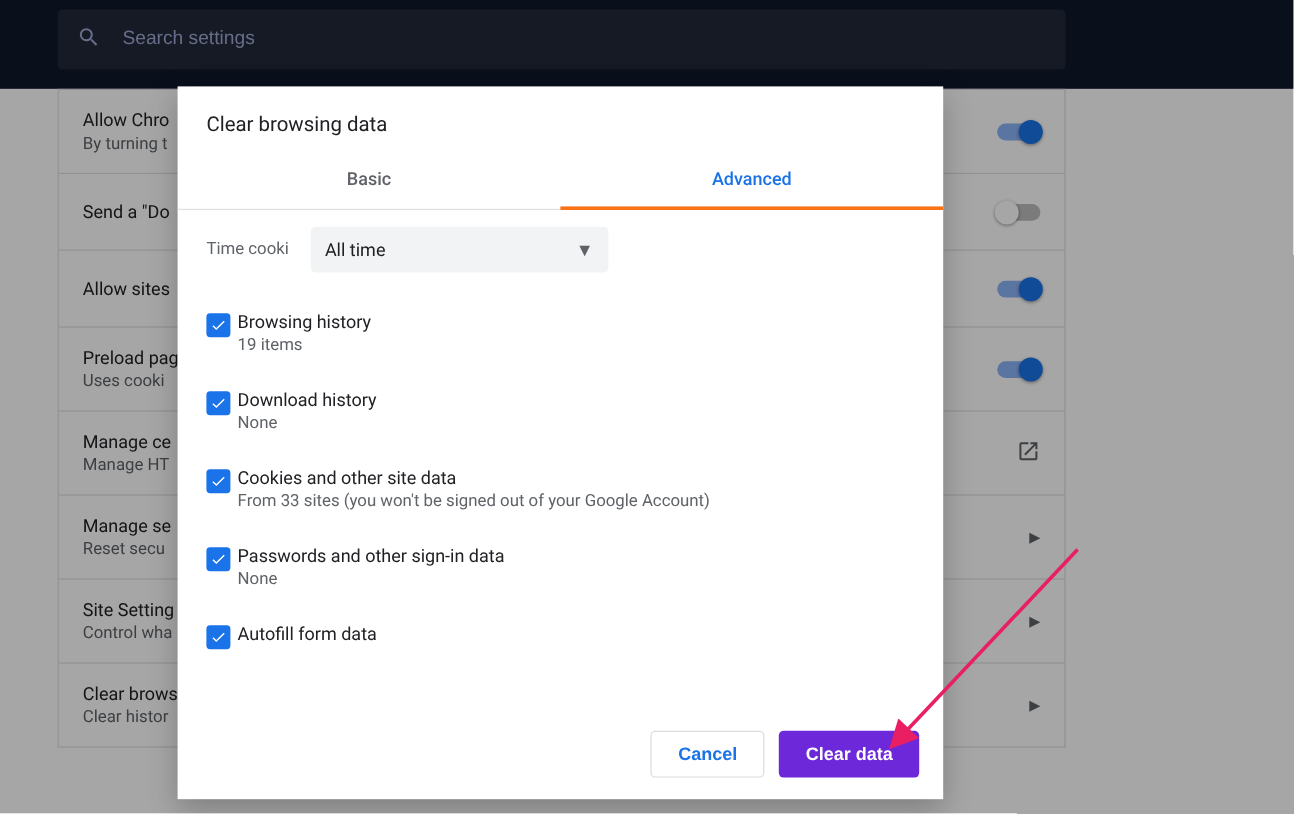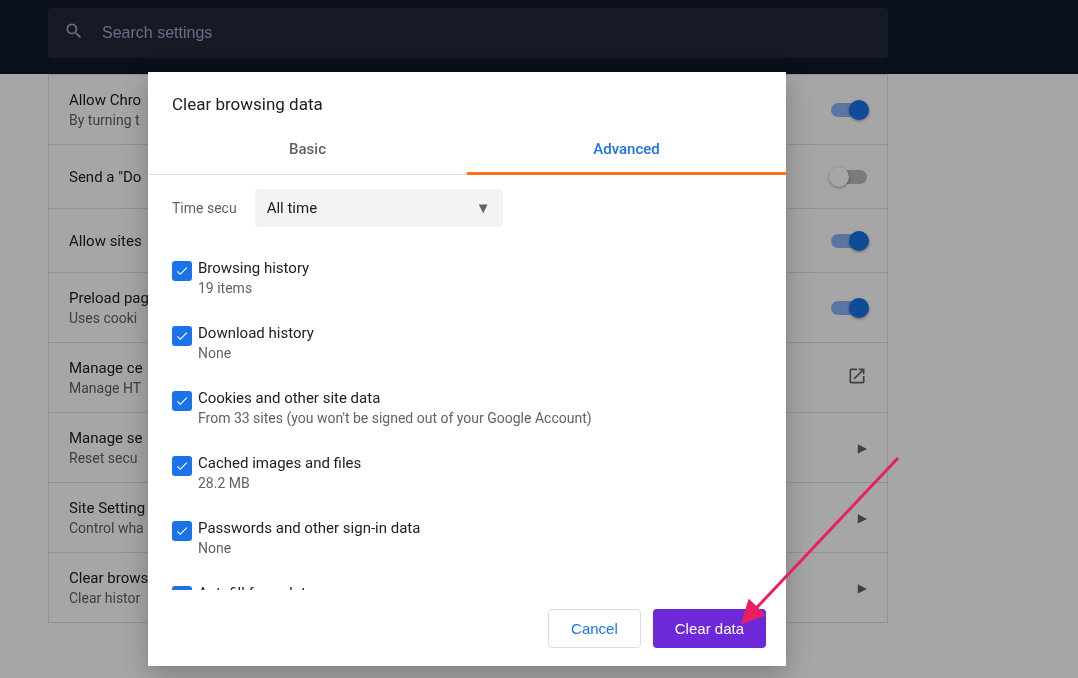--- a/index.html
+++ b/index.html
@@ -123,21 +123,21 @@
   }
   .checkbox svg { fill:#fff; }
   .check-txt .t { font-size:15px; color:#202124; }
   .check-txt .s { font-size:14px; color:#5f6368; margin-top:3px; }
   .dialog-footer {
     padding: 18px 20px;
     display:flex; justify-content:flex-end; gap:12px;
     border-top: 1px solid transparent;
   }
   .btn {
-    padding: 10px 22px; border-radius:4px; font-size:15px; font-weight:400;
+    padding: 10px 22px; border-radius:4px; font-size:15px; font-weight:700;
     cursor:pointer; border:0;
   }
   .btn.cancel { background:#fff; color:#1a73e8; border:1px solid #dadce0; }
   .btn.primary { background:#6d28d9; color:#fff; }
   
   .dialog-body::-webkit-scrollbar { width: 14px; }
   .dialog-body::-webkit-scrollbar-thumb { background:#c1c1c1; }
   .dialog-body::-webkit-scrollbar-track { background:#f1f1f1; }
   
   .anno-arrow {
@@ -223,21 +223,21 @@
 <div class="overlay"></div>
 
 <div class="dialog">
   <div class="dialog-title">Clear browsing data</div>
   <div class="tabs">
     <div class="tab">Basic</div>
     <div class="tab active">Advanced</div>
   </div>
   <div class="dialog-body">
     <div class="time-row">
-      <span class="time-label">Time secu</span>
+      <span class="time-label">Time cooki</span>
       <div class="select">
         <span>All time</span>
         <span class="caret">▼</span>
       </div>
     </div>
     <div id="check-list">
         <div class="check-row">
           <div class="checkbox">
             <svg width="14" height="14" viewBox="0 0 24 24">
               <path d="M9 16.17L4.83 12l-1.42 1.41L9 19 21 7l-1.41-1.41z"></path>
@@ -261,31 +261,20 @@
         </div>
         <div class="check-row">
           <div class="checkbox">
             <svg width="14" height="14" viewBox="0 0 24 24">
               <path d="M9 16.17L4.83 12l-1.42 1.41L9 19 21 7l-1.41-1.41z"></path>
             </svg>
           </div>
           <div class="check-txt">
             <div class="t">Cookies and other site data</div>
             <div class="s">From 33 sites (you won't be signed out of your Google Account)</div>
-          </div>
-        </div>
-        <div class="check-row">
-          <div class="checkbox">
-            <svg width="14" height="14" viewBox="0 0 24 24">
-              <path d="M9 16.17L4.83 12l-1.42 1.41L9 19 21 7l-1.41-1.41z"></path>
-            </svg>
-          </div>
-          <div class="check-txt">
-            <div class="t">Cached images and files</div>
-            <div class="s">28.2 MB</div>
           </div>
         </div>
         <div class="check-row">
           <div class="checkbox">
             <svg width="14" height="14" viewBox="0 0 24 24">
               <path d="M9 16.17L4.83 12l-1.42 1.41L9 19 21 7l-1.41-1.41z"></path>
             </svg>
           </div>
           <div class="check-txt">
             <div class="t">Passwords and other sign-in data</div>

